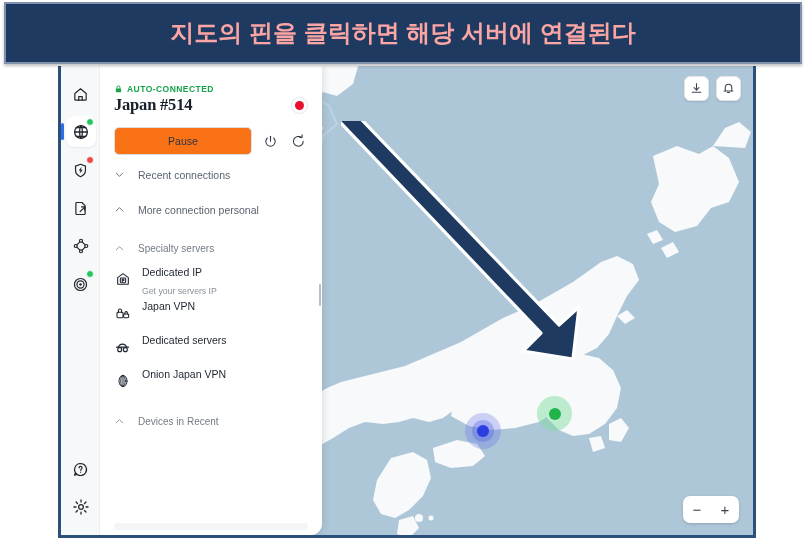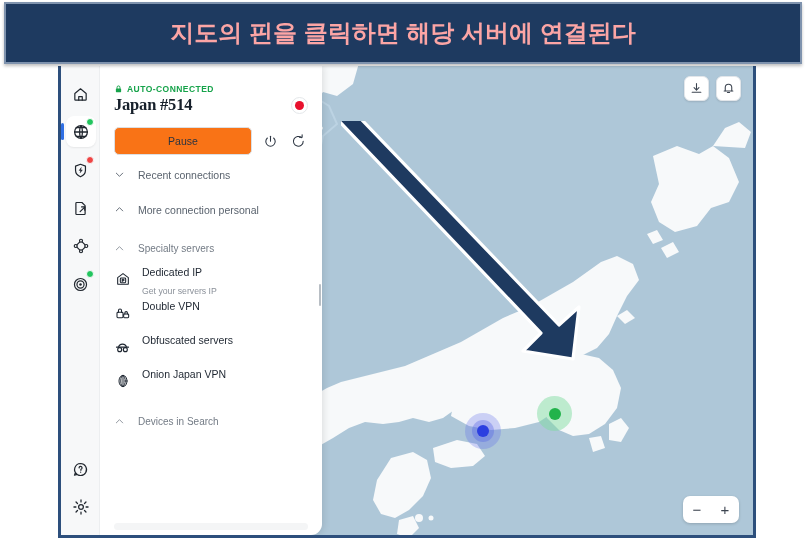--- a/index.html
+++ b/index.html
@@ -432,35 +432,35 @@
         <div class="srv-item">
           <span class="srv-ico">
             <svg width="16" height="16" viewBox="0 0 24 24" fill="none" stroke="#1d2530" stroke-width="1.6" stroke-linecap="round" stroke-linejoin="round">
               <rect x="3" y="11" width="9" height="8" rx="1.4"></rect>
               <path d="M5.2 11V8.4a2.3 2.3 0 0 1 4.6 0V11"></path>
               <rect x="13" y="13.5" width="7.5" height="5.5" rx="1.2"></rect>
               <path d="M14.8 13.5v-1.7a1.9 1.9 0 0 1 3.8 0v1.7"></path>
             </svg>
           </span>
           <span class="srv-txt">
-            <span class="t">Double VPN</span>
+            <span class="t">Japan VPN</span>
           </span>
         </div>
 
         <div class="srv-item">
           <span class="srv-ico">
             <svg width="17" height="17" viewBox="0 0 24 24" fill="none" stroke="#1d2530" stroke-width="1.6" stroke-linecap="round" stroke-linejoin="round">
               <path d="M3.5 11.5h17"></path>
               <path d="M6.5 11.5C7 8.5 8.5 7.2 12 7.2s5 1.3 5.5 4.3"></path>
               <circle cx="8" cy="15" r="2.8"></circle>
                 <circle cx="16" cy="15" r="2.8"></circle>
             </svg>
           </span>
           <span class="srv-txt">
-            <span class="t">Obfuscated servers</span>
+            <span class="t">Dedicated servers</span>
           </span>
         </div>
 
         <div class="srv-item">
           <span class="srv-ico">
             <svg width="16" height="16" viewBox="0 0 24 24" fill="none" stroke="#1d2530" stroke-width="1.5" stroke-linecap="round" stroke-linejoin="round">
               <ellipse cx="12" cy="12" rx="6" ry="8.5"></ellipse>
               <ellipse cx="12" cy="12" rx="3.3" ry="8"></ellipse>
               <path d="M12 3.5v17"></path>
             </svg>
@@ -468,21 +468,21 @@
           <span class="srv-txt">
             <span class="t">Onion Japan VPN</span>
           </span>
         </div>
 
 
         <div class="section-head">
           <svg width="11" height="11" viewBox="0 0 24 24" fill="none" stroke="#8a9099" stroke-width="2" stroke-linecap="round" stroke-linejoin="round">
             <path d="M5 15l7-7l7 7"></path>
           </svg>
-          <span class="lbl">Devices in Search</span>
+          <span class="lbl">Devices in Recent</span>
         </div>
 
         <div class="panel-foot"></div>
       </div>
       <div class="panel-scroll"></div>
     </div>
 
     <svg class="arrow" width="260" height="260" viewBox="0 0 260 260">
       <g>
         <path d="M-42,-42 L-30,-54 L218,204 L238,186 L232,238 L182,230 L200,212 Z" fill="#1e3a60" stroke="#ffffff" stroke-width="3.2" stroke-linejoin="round"></path>

